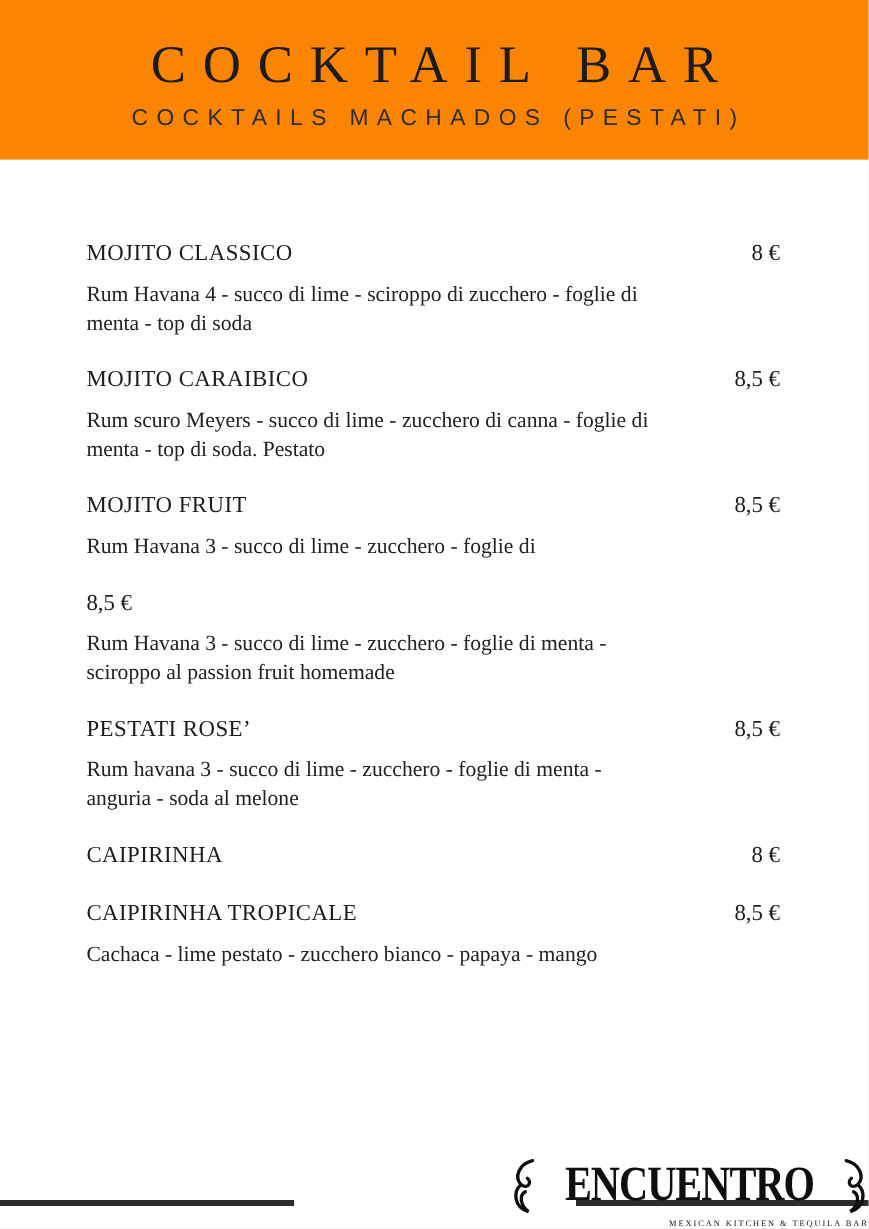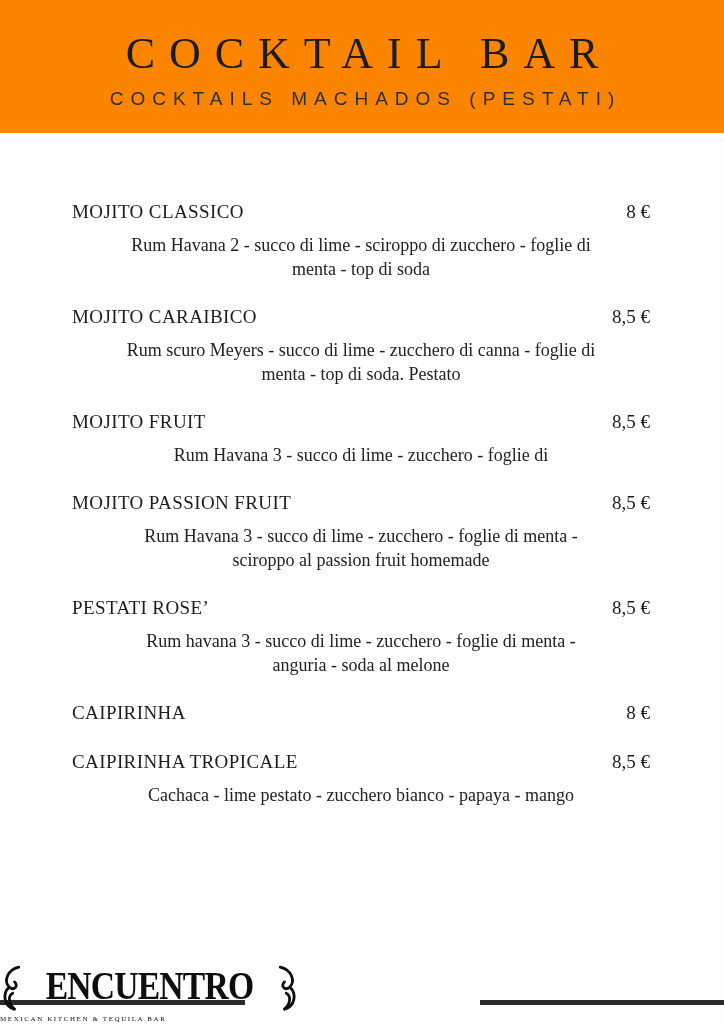--- a/index.html
+++ b/index.html
@@ -43,21 +43,21 @@
     letter-spacing: 7px;
     margin: 10px -7px 0 0;
     color: #2e2e2e;
     white-space: nowrap;
   }
 
   
   .menu {
     padding: 66px 74px 0 72px;
   }
-  .menu-item { margin-bottom: 23px; text-align: center; }
+  .menu-item { margin-bottom: 23px; }
   .item-head {
     display: flex;
     justify-content: space-between;
     align-items: baseline;
     line-height: 26px;
     margin-bottom: 8px;
   }
   .item-name {
     font-size: 19px;
     letter-spacing: 0.4px;
@@ -85,21 +85,21 @@
   .rule-left  { left: 0;  width: 245px; }
   .rule-right { right: 0; width: 244px; }
 
   .brand {
     position: absolute;
     top: 952px;
     left: 0;
     right: 0;
     display: flex;
     flex-direction: column;
-    align-items: flex-start;
+    align-items: flex-end;
   }
   .brand-row {
     display: flex;
     align-items: center;
     gap: 1px;
   }
   .logo-text {
     font-family: "Liberation Serif", serif;
     font-weight: 700;
     font-size: 41px;
@@ -131,21 +131,21 @@
   </header>
 
   <main class="menu">
 
     <section class="menu-item">
       <div class="item-head">
         <span class="item-name">MOJITO CLASSICO</span>
         <span class="item-price">8 €</span>
       </div>
       <div class="item-desc">
-        <span class="desc-line">Rum Havana 2 - succo di lime - sciroppo di zucchero - foglie di</span>
+        <span class="desc-line">Rum Havana 4 - succo di lime - sciroppo di zucchero - foglie di</span>
         <span class="desc-line">menta - top di soda</span>
       </div>
     </section>
 
     <section class="menu-item">
       <div class="item-head">
         <span class="item-name">MOJITO CARAIBICO</span>
         <span class="item-price">8,5 €</span>
       </div>
       <div class="item-desc">
@@ -159,21 +159,20 @@
         <span class="item-name">MOJITO FRUIT</span>
         <span class="item-price">8,5 €</span>
       </div>
       <div class="item-desc">
         <span class="desc-line">Rum Havana 3 - succo di lime - zucchero - foglie di</span>
       </div>
     </section>
 
     <section class="menu-item">
       <div class="item-head">
-        <span class="item-name">MOJITO PASSION FRUIT</span>
         <span class="item-price">8,5 €</span>
       </div>
       <div class="item-desc">
         <span class="desc-line">Rum Havana 3 - succo di lime - zucchero - foglie di menta -</span>
         <span class="desc-line">sciroppo al passion fruit homemade</span>
       </div>
     </section>
 
     <section class="menu-item">
       <div class="item-head">

